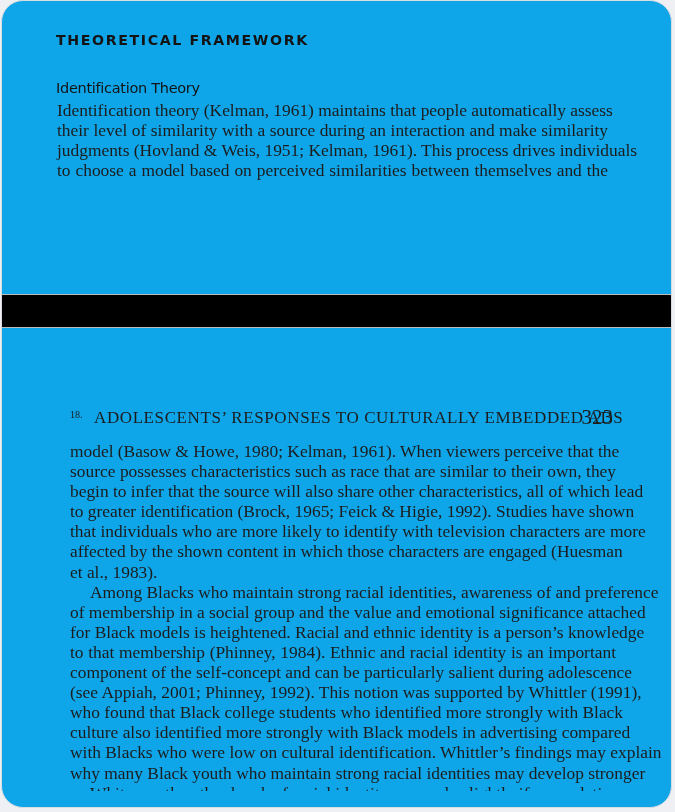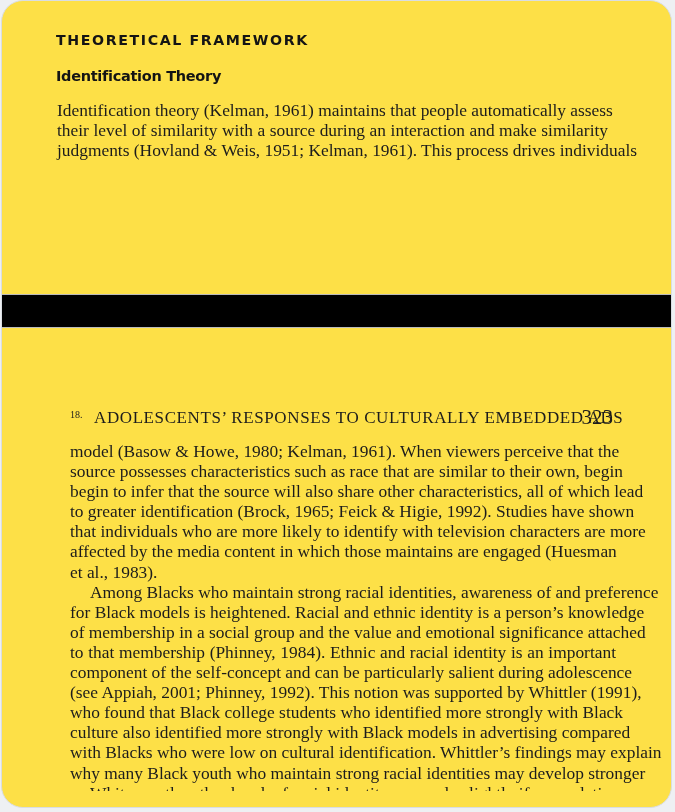--- a/index.html
+++ b/index.html
@@ -12,43 +12,43 @@
       height: 812px;
       overflow: hidden;
       position: relative;
     }
     .card {
       position: absolute;
       left: 1px;
       top: 0px;
       width: 671px;
       height: 808px;
-      background: #fde047;
+      background: #0ea5e9;
       border: 1px solid #d9dde2;
       border-radius: 22px;
       overflow: hidden;
       box-sizing: border-box;
     }
     .section-heading {
       position: absolute;
       left: 54px;
       top: 31px;
       font-family: "DejaVu Sans", sans-serif;
       font-weight: bold;
       font-size: 14.2px;
       letter-spacing: 1.6px;
       color: #141414;
       white-space: nowrap;
     }
     .subsection-heading {
       position: absolute;
       left: 54px;
-      top: 67px;
+      top: 79px;
       font-family: "DejaVu Sans", sans-serif;
-      font-weight: bold;
+      font-weight: normal;
       font-size: 14.5px;
       letter-spacing: -0.3px;
       color: #141414;
       white-space: nowrap;
     }
     .body-text {
       font-family: "Liberation Serif", "DejaVu Serif", serif;
       font-size: 17.4px;
       color: #1c1c1c;
       line-height: 20.1px;
@@ -130,44 +130,45 @@
 
 <div class="card">
 
   <div class="section-heading">THEORETICAL FRAMEWORK</div>
   <div class="subsection-heading">Identification Theory</div>
 
   <div class="top-para body-text">
     <span class="line">Identification theory (Kelman, 1961) maintains that people automatically assess</span>
     <span class="line">their level of similarity with a source during an interaction and make similarity</span>
     <span class="line">judgments (Hovland &amp; Weis, 1951; Kelman, 1961). This process drives individuals</span>
+    <span class="line">to choose a model based on perceived similarities between themselves and the</span>
   </div>
 
   <div class="redaction-bar"></div>
 
   <div class="running-header">
     <span class="chapter-num">18.</span>
     <span class="chapter-title">ADOLESCENTS’ RESPONSES TO CULTURALLY EMBEDDED ADS</span>
     <span class="page-number">323</span>
   </div>
 
   <div class="bottom-text body-text">
     <div>
       <span class="line">model (Basow &amp; Howe, 1980; Kelman, 1961). When viewers perceive that the</span>
-      <span class="line">source possesses characteristics such as race that are similar to their own, begin</span>
+      <span class="line">source possesses characteristics such as race that are similar to their own, they</span>
       <span class="line">begin to infer that the source will also share other characteristics, all of which lead</span>
       <span class="line">to greater identification (Brock, 1965; Feick &amp; Higie, 1992). Studies have shown</span>
       <span class="line">that individuals who are more likely to identify with television characters are more</span>
-      <span class="line">affected by the media content in which those maintains are engaged (Huesman</span>
+      <span class="line">affected by the shown content in which those characters are engaged (Huesman</span>
       <span class="line last">et al., 1983).</span>
     </div>
     <div>
       <span class="line indent">Among Blacks who maintain strong racial identities, awareness of and preference</span>
+      <span class="line">of membership in a social group and the value and emotional significance attached</span>
       <span class="line">for Black models is heightened. Racial and ethnic identity is a person’s knowledge</span>
-      <span class="line">of membership in a social group and the value and emotional significance attached</span>
       <span class="line">to that membership (Phinney, 1984). Ethnic and racial identity is an important</span>
       <span class="line">component of the self-concept and can be particularly salient during adolescence</span>
       <span class="line">(see Appiah, 2001; Phinney, 1992). This notion was supported by Whittler (1991),</span>
       <span class="line">who found that Black college students who identified more strongly with Black</span>
       <span class="line">culture also identified more strongly with Black models in advertising compared</span>
       <span class="line">with Blacks who were low on cultural identification. Whittler’s findings may explain</span>
       <span class="line">why many Black youth who maintain strong racial identities may develop stronger</span>
     </div>
     <span class="line indent cut-line">Whites on the other hand, of racial identity may only slightly if any, relating</span>
   </div>

